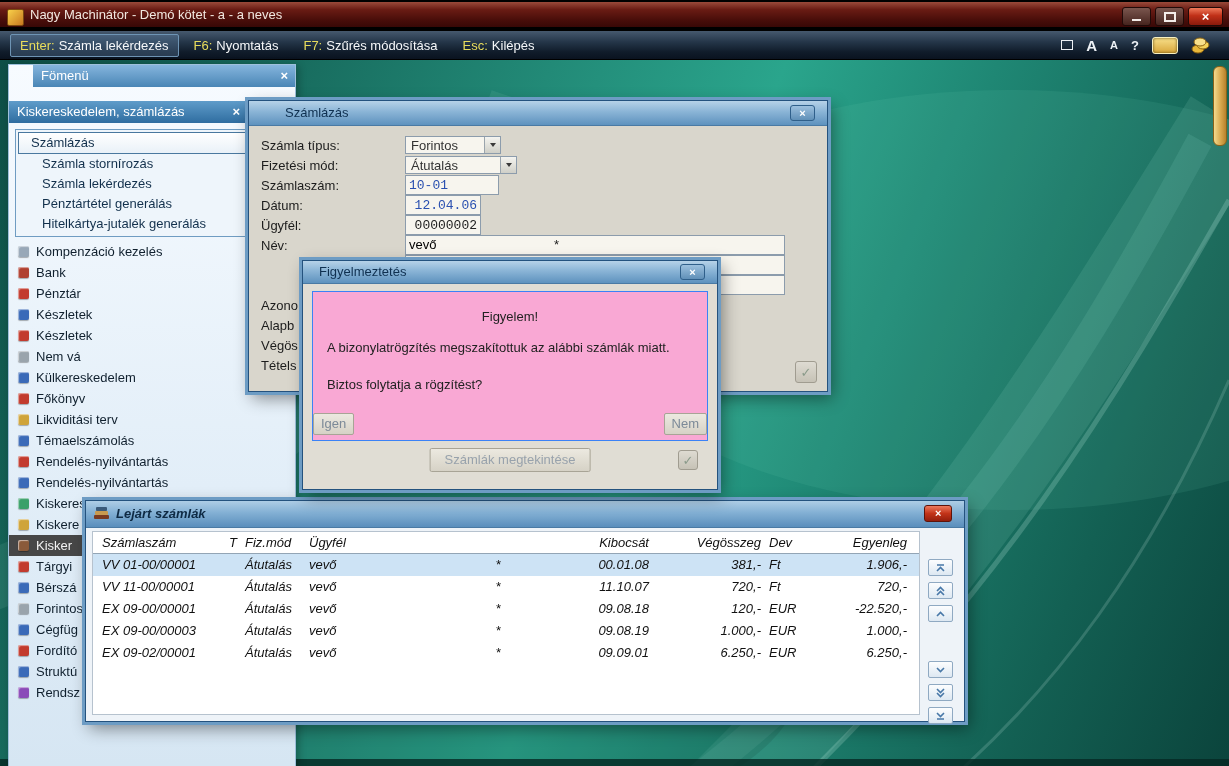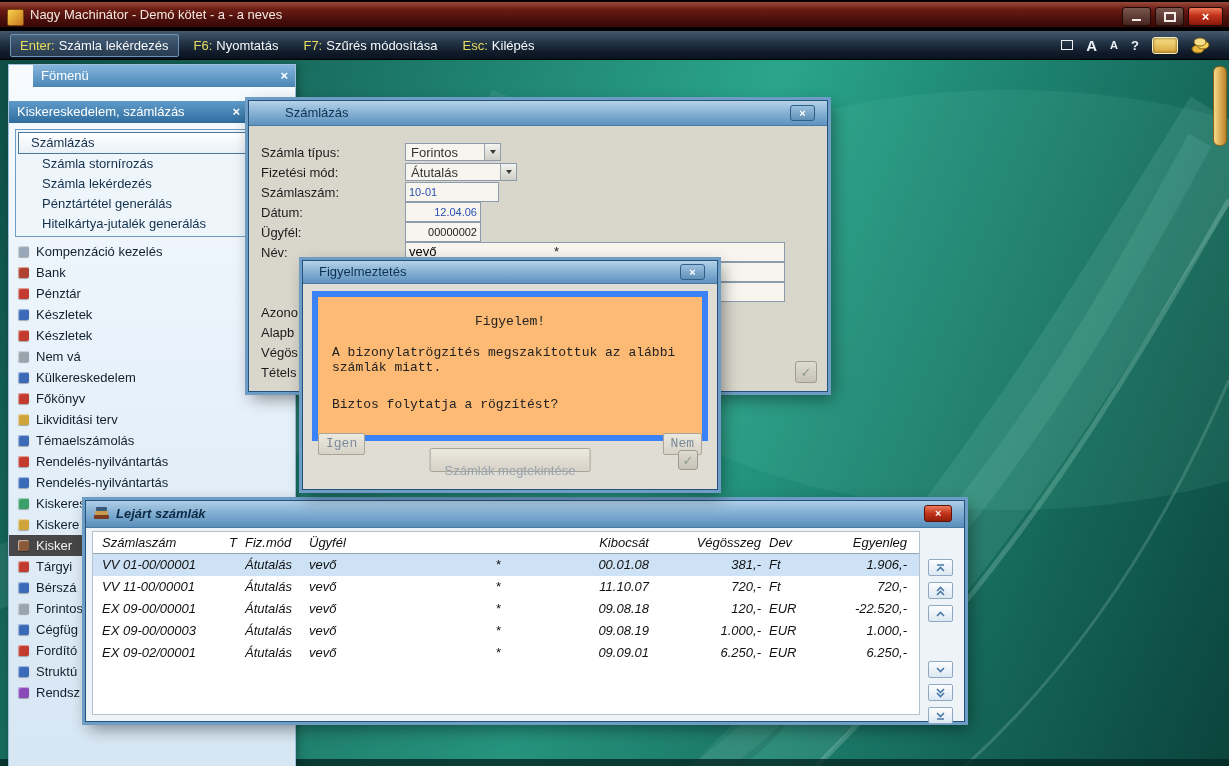--- a/index.html
+++ b/index.html
@@ -72,54 +72,54 @@
                background:linear-gradient(180deg,#b6d2e8 0%,#8ab4d6 45%,#5e92be 100%);
                border-bottom:1px solid #4a7aa4; }
   .win-close { position:absolute; right:12px; top:4px; width:25px; height:16px; border-radius:3px;
                background:linear-gradient(180deg,#9cc0de,#6090b8); border:1px solid #2f5f8a;
                color:#fff; text-align:center; line-height:15px; font-size:11px; font-weight:bold; box-sizing:border-box; }
   .win-close.red { width:28px; height:17px; background:linear-gradient(180deg,#ee7a5e,#c23318 50%,#941e0c); border-color:#5e130a; }
 
   
   .invoice { left:248px; top:100px; width:578px; height:290px; z-index:20; }
   .invoice .win-title { padding-left:36px; }
-  .inv-body { padding:16px 12px 0 12px; position:relative; }
+  .inv-body { padding:9px 12px 0 12px; position:relative; }
   .frow { display:flex; align-items:center; height:20px; }
   .flabel { width:144px; color:#1c1c1c; flex:none; white-space:nowrap; overflow:hidden; }
   .inp { height:16px; border:1px solid #8c9cac; background:#f7f5ee; padding:1px 3px;
-         font-family:Liberation Sans, sans-serif; font-size:11px; color:#222; }
+         font-family:Liberation Mono, monospace; font-size:13px; color:#222; }
   .inp.blue { color:#2a50b0; }
   .w92 { width:86px; } .w74 { width:68px;text-align:right; }
   .sel { display:flex; align-items:center; border:1px solid #8c9cac; background:#f7f5ee; height:18px; box-sizing:border-box; }
   .sel .val { padding:0 5px; color:#333; }
   .sel .btn { margin-left:auto; width:15px; height:100%; border-left:1px solid #9aa4ac;
               background:linear-gradient(180deg,#f4f4f0,#cfcfc7); display:flex; align-items:center; justify-content:center; }
   .tri { width:0; height:0; border-left:3px solid transparent; border-right:3px solid transparent; border-top:4px solid #3a3a3a; }
   .sel-type { width:96px; } .sel-pay { width:112px; }
   .wide-field { position:relative; width:372px; height:16px; border:1px solid #8c9cac; background:#f7f5ee; padding:1px 3px; }
   .wide-field .star { position:absolute; left:148px; top:1px; color:#222; }
   .chk-btn { position:absolute; right:10px; bottom:8px; width:22px; height:22px; border-radius:3px;
              background:linear-gradient(180deg,#dedbd2,#c6c2b6); border:1px solid #a09c90;
              color:#8a9a8a; text-align:center; line-height:22px; box-sizing:border-box; }
 
   
   .warning { left:302px; top:260px; width:414px; height:228px; z-index:40; background:#e0ddd4; }
   .warning .win-title { height:22px; line-height:22px; padding-left:16px; }
   .warning .win-close { top:3px; }
   .warn-body { padding:7px 9px 0 9px; }
-  .warn-panel { border:6px solid #3b82f6; background:#fdba74; height:150px; box-sizing:border-box;font-family:Liberation Mono, monospace; }
+  .warn-panel { border:1px solid #3b82f6; background:#f9a8d4; height:150px; box-sizing:border-box; }
   .warn-heading { text-align:center; padding-top:17px; color:#222; }
   .warn-msg1 { margin:16px 0 0 14px; color:#222; }
   .warn-msg2 { margin:22px 0 0 14px; color:#222; }
   .warn-btns { display:flex; justify-content:space-between; gap:12px; margin-top:21px; }
   .flat-btn { min-width:38px; height:22px; line-height:20px; padding:0 7px; box-sizing:border-box; text-align:center;
               background:linear-gradient(180deg,#ece9e0,#d6d2c6); border:1px solid #a8a496; border-radius:2px; color:#7c8a98; }
   .warn-footer { position:relative; height:32px; margin-top:4px; }
   .view-btn { position:absolute; left:50%; transform:translateX(-50%); top:3px; height:24px; line-height:22px;
-              padding:11px 14px; color:#98a2ac; }
+              padding:0 14px; color:#98a2ac; }
   .warn-chk { position:absolute; right:10px; top:5px; width:20px; height:20px; border-radius:3px;
               background:linear-gradient(180deg,#dedbd2,#c6c2b6); border:1px solid #a09c90;
               color:#8a9a8a; text-align:center; line-height:19px; box-sizing:border-box; }
 
   
   .overdue { left:85px; top:500px; width:878px; height:220px; z-index:30; background:#eef3f8;font-style:italic; }
   .overdue .win-title { height:26px; line-height:26px; padding-left:30px; font-weight:bold; color:#0e2a44;
                         background:linear-gradient(180deg,#aecde6 0%,#83b0d4 45%,#5a8ebc 100%); }
   .overdue .win-close { top:4px; }
   .books-icon { position:absolute; left:8px; top:6px; width:16px; height:14px; }

